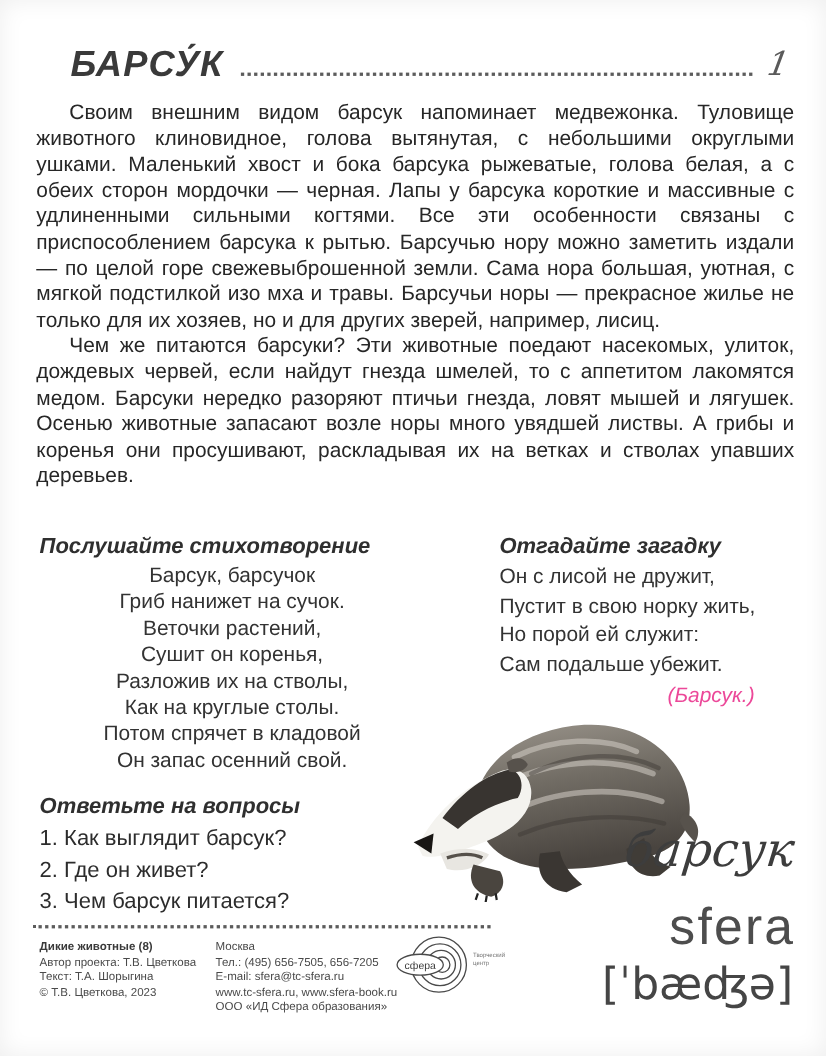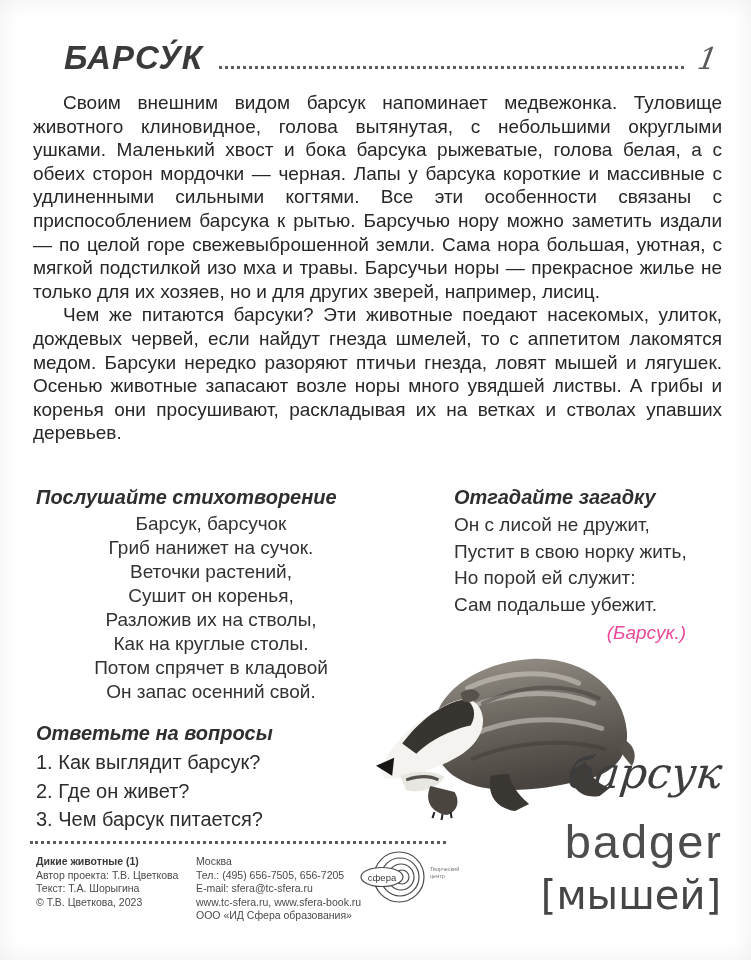--- a/index.html
+++ b/index.html
@@ -221,27 +221,27 @@
 
       <path d="M28,132 C44,126 62,127 72,133 C66,144 48,150 34,146 Z" fill="#e8e6e1"></path>
       <path d="M34,136 C46,132 58,132 66,136" stroke="#55504a" stroke-width="3" fill="none"></path>
 
       <path d="M58,142 C52,156 58,168 74,171 C84,168 88,158 82,148 Z" fill="#4a453f"></path>
       <path d="M62,168 L60,174 M70,170 L69,176 M78,168 L79,174" stroke="#222" stroke-width="2"></path>
     </svg>
   </figure>
 
   <div class="vocab-cursive">барсук</div>
-  <div class="vocab-en">badger</div>
-  <div class="vocab-ipa">[мышей]</div>
+  <div class="vocab-en">sfera</div>
+  <div class="vocab-ipa">[ˈbæʤə]</div>
 
   <div class="sep-dots"></div>
 
   <div class="footer-left">
-    <div class="footer-bold">Дикие животные (1)</div>
+    <div class="footer-bold">Дикие животные (8)</div>
     <div>Автор проекта: Т.В. Цветкова</div>
     <div>Текст: Т.А. Шорыгина</div>
     <div>© Т.В. Цветкова, 2023</div>
   </div>
 
   <div class="footer-mid">
     <div>Москва</div>
     <div>Тел.: (495) 656-7505, 656-7205</div>
     <div>E-mail: sfera@tc-sfera.ru</div>
     <div>www.tc-sfera.ru, www.sfera-book.ru</div>

